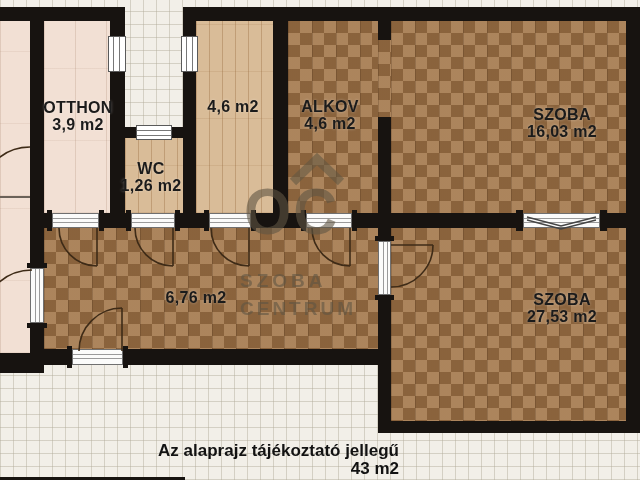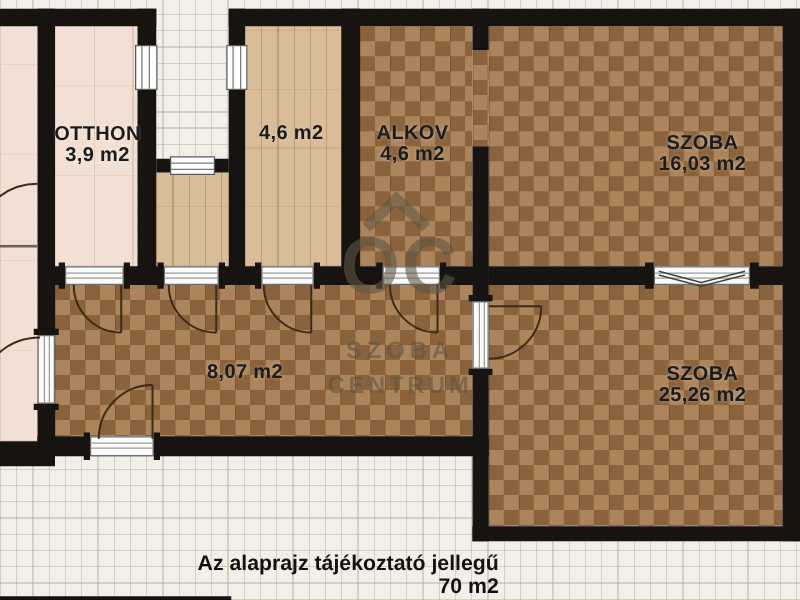--- a/index.html
+++ b/index.html
@@ -67,21 +67,21 @@
   .room-label{
     position:absolute;text-align:center;color:var(--label);
     font-weight:bold;font-size:16px;line-height:17px;letter-spacing:.3px;
     text-shadow:0 0 3px rgba(255,255,255,.35);white-space:nowrap;
   }
   #caption{
     position:absolute;left:59px;top:442px;width:340px;text-align:right;
     color:#121212;font-weight:bold;font-size:17px;line-height:18px;
   }
   #watermark{position:absolute;left:240px;top:150px;width:160px;height:180px;
-    color:rgba(95,85,66,.60);text-align:center;pointer-events:none;}
+    color:rgba(95,85,66,.60);pointer-events:none;}
   #wm-mono{position:absolute;left:0;top:26px;width:160px;font-size:64px;line-height:72px;
     font-weight:bold;letter-spacing:2px;transform:scaleX(.95);}
   #wm-l1{position:absolute;left:0;top:120px;width:160px;font-size:19px;font-weight:bold;letter-spacing:4px;}
   #wm-l2{position:absolute;left:0;top:148px;width:160px;font-size:19px;font-weight:bold;letter-spacing:3px;}
   svg.overlay{position:absolute;left:0;top:0;pointer-events:none;}
   .divider{position:absolute;background:#6b6259;}
 </style>
 </head>
 <body>
 
@@ -176,37 +176,41 @@
     </svg>
     <div id="wm-mono">OC</div>
     <div id="wm-l1">SZOBA</div>
     <div id="wm-l2">CENTRUM</div>
   </div>
 
   <div class="room-label" style="left:8px;top:99px;width:140px">
     <div>OTTHON</div>
     <div>3,9 m2</div>
   </div>
+  <div class="room-label" style="left:81px;top:160px;width:140px">
+    <div>WC</div>
+    <div>1,26 m2</div>
+  </div>
   <div class="room-label" style="left:163px;top:98px;width:140px">
     <div>4,6 m2</div>
   </div>
   <div class="room-label" style="left:260px;top:98px;width:140px">
     <div>ALKOV</div>
     <div>4,6 m2</div>
   </div>
   <div class="room-label" style="left:492px;top:106px;width:140px">
     <div>SZOBA</div>
     <div>16,03 m2</div>
   </div>
   <div class="room-label" style="left:116px;top:289px;width:160px">
-    <div>8,07 m2</div>
+    <div>6,76 m2</div>
   </div>
   <div class="room-label" style="left:492px;top:291px;width:140px">
     <div>SZOBA</div>
-    <div>25,26 m2</div>
+    <div>27,53 m2</div>
   </div>
 
   <div id="caption">
     <div>Az alaprajz tájékoztató jellegű</div>
-    <div>70 m2</div>
+    <div>43 m2</div>
   </div>
 
 </div>
 
 </body></html>

